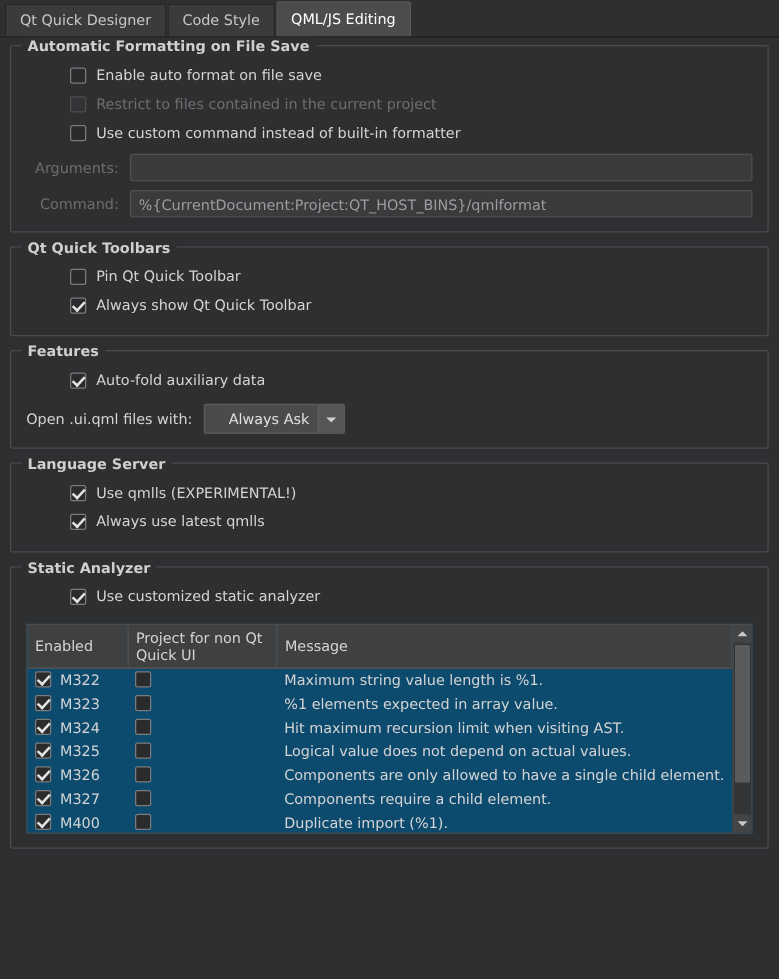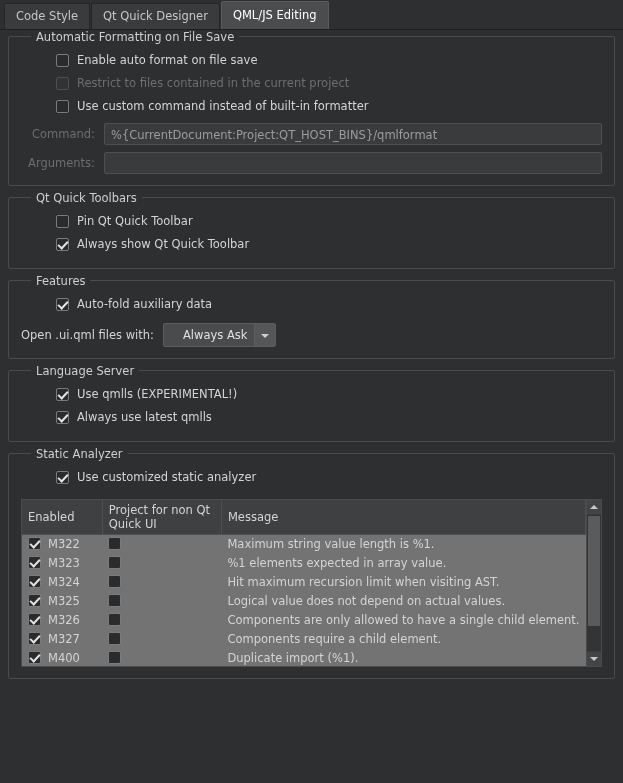--- a/index.html
+++ b/index.html
@@ -57,25 +57,26 @@
     position: relative;
     border: 1px solid #4a4b4d;
     border-radius: 2px;
     margin-bottom: 11px;
     padding: 10px 12px 11px 12px;
     box-sizing: border-box;
   }
   .group > .group-title {
     position: absolute;
     top: -7px;
-    left: 22px;
+    left: 8px;
     padding: 0 5px;
     background: #2e2f30;
     color: #cfcfcf;
     font-size: 11.5px;
+    font-weight: bold;
   }
 
   
   .row {
     display: flex;
     align-items: center;
     min-height: 20px;
     margin: 3px 0;
     padding-left: 35px;
   }
@@ -173,21 +174,21 @@
     left: 6px; top: 10px;
     border-left: 4px solid transparent;
     border-right: 4px solid transparent;
     border-top: 4px solid #d0d0d0;
   }
 
   
   .tablewrap {
     margin-top: 12px;
     border: 1px solid #4a4b4d;
-    background: #737373;
+    background: #0c4a6e;
     display: flex;
     height: 168px;
     box-sizing: border-box;
   }
   .tablemain { flex: 1 1 auto; overflow: hidden; }
   table.analyzer {
     border-collapse: collapse;
     width: 100%;
     font-size: 11.5px;
   }
@@ -266,22 +267,22 @@
     top: 16px;
     height: 110px;
     background: #5a5b5d;
     border-radius: 1px;
   }
 </style>
 </head>
 <body>
 
 <div class="tabbar">
+  <div class="tab">Qt Quick Designer</div>
   <div class="tab">Code Style</div>
-  <div class="tab">Qt Quick Designer</div>
   <div class="tab active">QML/JS Editing</div>
 </div>
 
 <div class="content">
 
   <div class="group">
     <div class="group-title">Automatic Formatting on File Save</div>
 
     <div class="row">
       <span class="cb"></span>
@@ -289,30 +290,30 @@
     </div>
 
     <div class="row">
       <span class="cb disabled"></span>
       <span class="lbl disabled">Restrict to files contained in the current project</span>
     </div>
 
     <div class="row">
       <span class="cb"></span>
       <span class="lbl">Use custom command instead of built-in formatter</span>
+    </div>
+
+    <div class="fieldrow">
+      <span class="fieldlabel">Arguments:</span>
+      <div class="textfield"></div>
     </div>
 
     <div class="fieldrow">
       <span class="fieldlabel">Command:</span>
       <div class="textfield">%{CurrentDocument:Project:QT_HOST_BINS}/qmlformat</div>
-    </div>
-
-    <div class="fieldrow">
-      <span class="fieldlabel">Arguments:</span>
-      <div class="textfield"></div>
     </div>
   </div>
 
   <div class="group">
     <div class="group-title">Qt Quick Toolbars</div>
 
     <div class="row">
       <span class="cb"></span>
       <span class="lbl">Pin Qt Quick Toolbar</span>
     </div>

